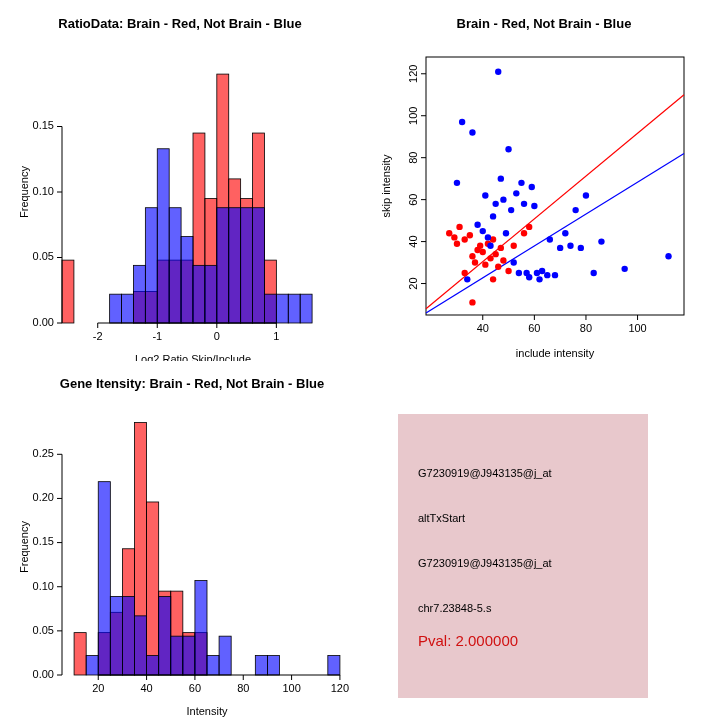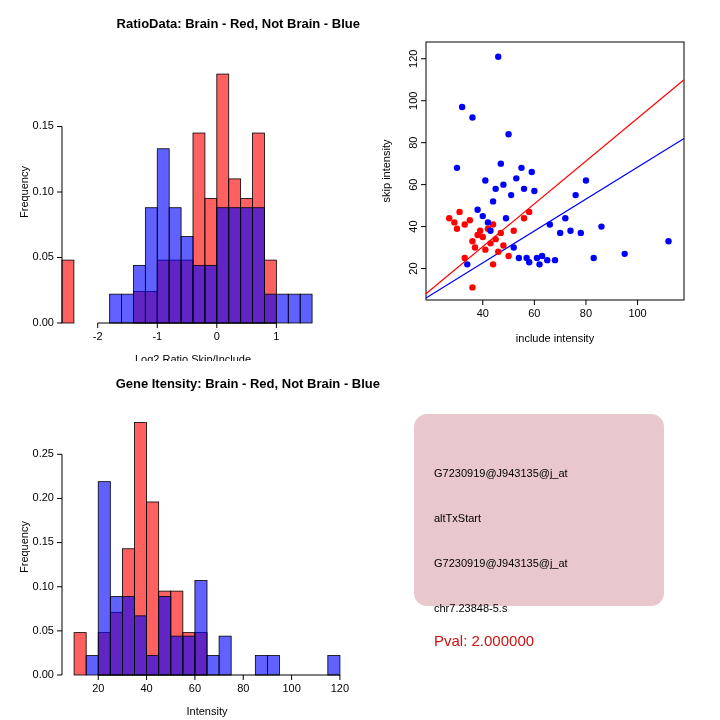--- a/index.html
+++ b/index.html
@@ -1,18 +1,18 @@
 <!DOCTYPE html>
 <html><head>
 <meta charset="utf-8">
 <style>
   html,body{margin:0;padding:0;background:#ffffff;}
   body{width:720px;height:720px;font-family:"Liberation Sans",sans-serif;color:#000;position:relative;overflow:hidden;}
   .panel{position:absolute;}
-  .title{font-size:13px;font-weight:bold;text-align:right;white-space:nowrap;}
+  .title{font-size:13px;font-weight:bold;text-align:center;white-space:nowrap;}
   svg{display:block;}
   text{font-family:"Liberation Sans",sans-serif;}
   .infobox{background:#e8c8cc;}
   .infotext{font-size:11px;}
   .pval{font-size:15px;color:#d01010;}
 </style>
 </head>
 <body>
 
 <div class="panel" style="left:0;top:16px;width:360px;">
@@ -67,20 +67,21 @@
         <text x="216.81818181818178" y="309" text-anchor="middle" font-size="11">0</text>
         <line x1="276.3636363636364" y1="292" x2="276.3636363636364" y2="297" stroke="#000"></line>
         <text x="276.3636363636364" y="309" text-anchor="middle" font-size="11">1</text>
       </g>
       <text x="193" y="332" text-anchor="middle" font-size="11">Log2 Ratio Skip/Include</text>
       <text x="28" y="161" text-anchor="middle" font-size="11" transform="rotate(-90 28 161)">Frequency</text>
     </svg>
 </div>
 
 <div class="panel" style="left:368px;top:16px;width:352px;">
+  <div class="title">Brain - Red, Not Brain - Blue</div>
   <svg id="svg-scatter" width="352" height="330">
       <rect x="58" y="26" width="258" height="258" fill="none" stroke="#000"></rect>
       <line x1="58" y1="277.7073170731707" x2="316" y2="63.756097560975604" stroke="#ff0000" stroke-width="1.2"></line>
       <line x1="58" y1="281.9024390243902" x2="316" y2="122.48780487804879" stroke="#0000ff" stroke-width="1.2"></line>
       <circle cx="81.22" cy="202.1951219512195" r="3.2" fill="#ff0000"></circle>
       <circle cx="86.38" cy="206.390243902439" r="3.2" fill="#ff0000"></circle>
       <circle cx="88.96" cy="212.6829268292683" r="3.2" fill="#ff0000"></circle>
       <circle cx="91.53999999999999" cy="195.90243902439022" r="3.2" fill="#ff0000"></circle>
       <circle cx="96.69999999999999" cy="208.4878048780488" r="3.2" fill="#ff0000"></circle>
       <circle cx="101.86000000000001" cy="204.29268292682926" r="3.2" fill="#ff0000"></circle>
@@ -165,21 +166,21 @@
       <line x1="217.96" y1="284" x2="217.96" y2="289" stroke="#000"></line>
       <text x="217.96" y="301" text-anchor="middle" font-size="11">80</text>
       <line x1="269.55999999999995" y1="284" x2="269.55999999999995" y2="289" stroke="#000"></line>
       <text x="269.55999999999995" y="301" text-anchor="middle" font-size="11">100</text>
       <text x="187" y="326" text-anchor="middle" font-size="11">include intensity</text>
       <text x="22" y="155" text-anchor="middle" font-size="11" transform="rotate(-90 22 155)">skip intensity</text>
     </svg>
 </div>
 
 <div class="panel" style="left:0;top:376px;width:380px;">
-  <div class="title" style="text-align:right;padding-left:4px;">Gene Itensity: Brain - Red, Not Brain - Blue</div>
+  <div class="title" style="text-align:center;padding-left:4px;">Gene Itensity: Brain - Red, Not Brain - Blue</div>
   <svg id="svg-hist-intensity" width="380" height="330">
       <rect x="74.08333333333333" y="241.62758620689655" width="12.083333333333329" height="42.37241379310345" fill="#ff0000" fill-opacity="0.62" stroke="#000" stroke-width="0.8"></rect>
       <rect x="98.25" y="241.62758620689655" width="12.083333333333329" height="42.37241379310345" fill="#ff0000" fill-opacity="0.62" stroke="#000" stroke-width="0.8"></rect>
       <rect x="110.33333333333333" y="221.3241379310345" width="12.083333333333343" height="62.6758620689655" fill="#ff0000" fill-opacity="0.62" stroke="#000" stroke-width="0.8"></rect>
       <rect x="122.41666666666667" y="157.7655172413793" width="12.083333333333329" height="126.23448275862069" fill="#ff0000" fill-opacity="0.62" stroke="#000" stroke-width="0.8"></rect>
       <rect x="134.5" y="31.531034482758628" width="12.083333333333343" height="252.46896551724137" fill="#ff0000" fill-opacity="0.62" stroke="#000" stroke-width="0.8"></rect>
       <rect x="146.58333333333334" y="110.97931034482758" width="12.083333333333314" height="173.02068965517242" fill="#ff0000" fill-opacity="0.62" stroke="#000" stroke-width="0.8"></rect>
       <rect x="158.66666666666666" y="200.13793103448273" width="12.083333333333343" height="83.86206896551727" fill="#ff0000" fill-opacity="0.62" stroke="#000" stroke-width="0.8"></rect>
       <rect x="170.75" y="200.13793103448273" width="12.083333333333343" height="83.86206896551727" fill="#ff0000" fill-opacity="0.62" stroke="#000" stroke-width="0.8"></rect>
       <rect x="182.83333333333334" y="241.62758620689655" width="12.083333333333314" height="42.37241379310345" fill="#ff0000" fill-opacity="0.62" stroke="#000" stroke-width="0.8"></rect>
@@ -225,19 +226,19 @@
         <line x1="291.5833333333333" y1="284" x2="291.5833333333333" y2="289" stroke="#000"></line>
         <text x="291.5833333333333" y="301" text-anchor="middle" font-size="11">100</text>
         <line x1="339.9166666666667" y1="284" x2="339.9166666666667" y2="289" stroke="#000"></line>
         <text x="339.9166666666667" y="301" text-anchor="middle" font-size="11">120</text>
       </g>
       <text x="207" y="324" text-anchor="middle" font-size="11">Intensity</text>
       <text x="28" y="156" text-anchor="middle" font-size="11" transform="rotate(-90 28 156)">Frequency</text>
     </svg>
 </div>
 
-<div class="panel infobox" style="left:414px;top:414px;width:250px;height:192px;border-radius:13px;">
+<div class="panel infobox" style="left:398px;top:414px;width:250px;height:284px;">
   <div class="infotext" style="position:absolute;left:20px;top:53px;">G7230919@J943135@j_at</div>
   <div class="infotext" style="position:absolute;left:20px;top:98px;text-align:right;">altTxStart</div>
   <div class="infotext" style="position:absolute;left:20px;top:143px;">G7230919@J943135@j_at</div>
   <div class="infotext" style="position:absolute;left:20px;top:188px;">chr7.23848-5.s</div>
   <div class="pval" style="position:absolute;left:20px;top:218px;">Pval: 2.000000</div>
 </div>
 
 </body></html>

